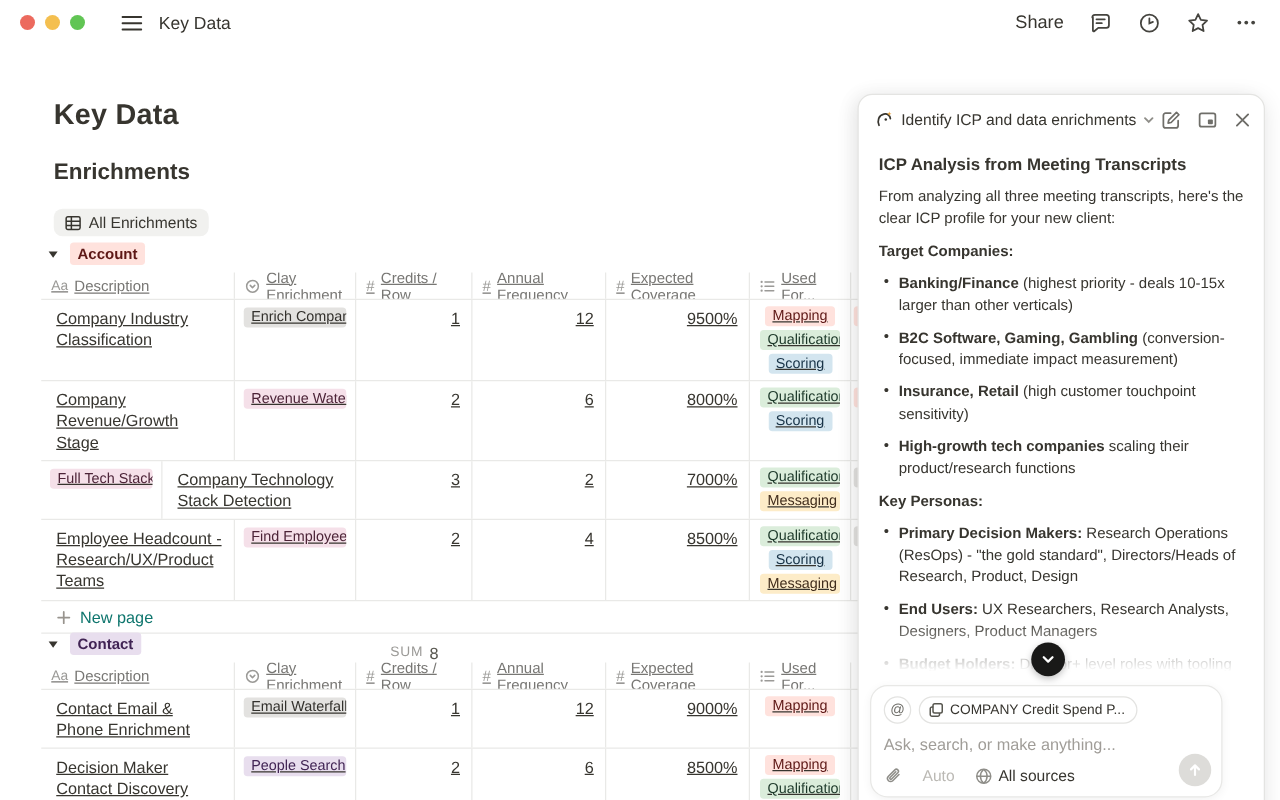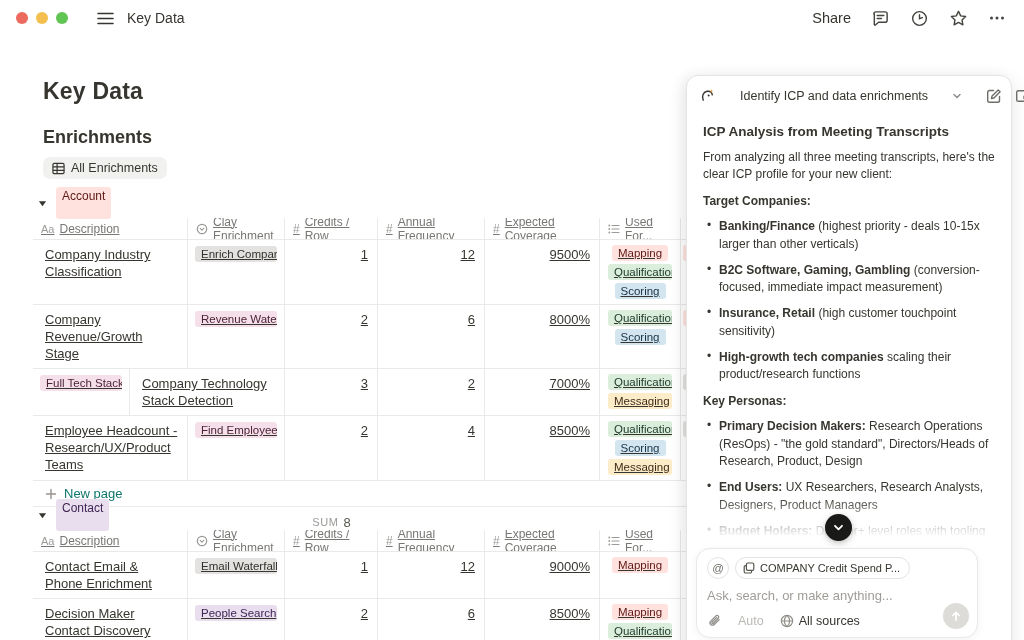--- a/index.html
+++ b/index.html
@@ -18,29 +18,29 @@
   .menu-btn { margin-left:12px; padding:3px; }
   .doc-title { margin-left:10px; font-size:14px; font-weight:500; color:#37352F; }
   .tb-right { margin-left:auto; display:flex; align-items:center; gap:20px; padding-right:18px; }
   .share-btn { font-size:14.5px; color:#37352F; }
   .tb-icon { color:#4A4944; }
 
   
   .main { position:absolute; inset:36px 0 0 0; }
   .h1 { position:absolute; left:43px; top:42px; font-size:23px; font-weight:700; letter-spacing:.2px; }
   .h2 { position:absolute; left:43px; top:91px; font-size:18px; font-weight:700; }
-  .view-pill { position:absolute; left:43px; top:121px; height:22px; display:flex; align-items:center;
+  .view-pill { position:absolute; left:43px; top:131px; height:22px; display:flex; align-items:center;
                gap:6px; background:#F1F1EF; border-radius:7px; padding:0 9px; font-size:12.5px;
                font-weight:500; color:#37352F; }
 
   .group { position:absolute; left:33px; width:680px; }
   .group-0 { top:156px; } .group-1 { top:468px; }
   .group-head { height:22px; display:flex; align-items:center; gap:5px; margin-bottom:0; }
   .disclosure { width:18px; height:18px; display:flex; align-items:center; justify-content:center; }
-  .group-tag { height:32px; line-height:18px; padding:0 6px; border-radius:3px; font-size:12px; font-weight:400; }
+  .group-tag { height:18px; line-height:18px; padding:0 6px; border-radius:3px; font-size:12px; font-weight:700; }
 
   .t-header { display:flex; height:22px; border-bottom:1px solid #E9E9E7; margin-top:4px; }
   .t-header .cell { color:#787774; font-size:12px; gap:5px; padding:0 6px 0 8px; align-items:center; }
   .t-header .cell .hicon { color:#9B9A97; font-size:11px; display:flex; align-items:center; }
   .t-row { display:flex; border-bottom:1px solid #E9E9E7; }
   .cell { display:flex; border-right:1px solid #E9E9E7; overflow:hidden;text-decoration:underline; }
   .col-desc { width:155px; } .col-clay { width:97px; } .col-credits { width:93px; }
   .col-annual { width:107px; } .col-expected { width:115px; } .col-used { width:81px; }
   .col-peek { width:32px; border-right:none; }
   .t-row .cell.col-desc { padding:6px 8px 6px 12px; font-size:13px; font-weight:500; line-height:17px; }
@@ -64,21 +64,21 @@
                  color:#0f766e; font-size:13px; border-bottom:1px solid #E9E9E7; }
   .sum-row { height:30px; display:flex; }
   .sum-wrap { margin-left:252px; width:93px; display:flex; align-items:center; justify-content:center; gap:5px; }
   .sum-label { font-size:11px; letter-spacing:.6px; color:#9B9A97; font-weight:500; }
   .sum-value { font-size:13px; color:#57564F; }
 
   
   .ai-panel { position:absolute; left:686px; top:75px; width:326px; height:600px; background:#fff;
               border:1px solid #E4E4E2; border-radius:12px; z-index:10;
               box-shadow:0 4px 18px rgba(15,15,15,.10), -6px 0 14px rgba(15,15,15,.03); }
-  .panel-head { display:flex; align-items:center; gap:24px; padding:11px 12px 8px 12px; }
+  .panel-head { display:flex; align-items:center; gap:5px; padding:11px 12px 8px 12px; }
   .panel-title { font-size:12.5px; font-weight:500; color:#37352F; white-space:nowrap; }
   .panel-head-right { margin-left:auto; display:flex; align-items:center; gap:13px; color:#6F6E69; }
   .panel-body { position:absolute; top:42px; left:16px; right:13px; bottom:95px; overflow:hidden;
                 font-size:12px; line-height:1.46; color:#37352F; }
   .msg-h { font-size:13.5px; font-weight:700; margin:4px 0 7px; }
   .msg-intro { margin-bottom:9px; }
   .sec-h { font-weight:700; margin:9px 0 8px; }
   .sec ul { list-style:none; margin:0 0 4px; }
   .sec li { position:relative; padding-left:16px; margin-bottom:8.5px; }
   .sec li::before { content:"•"; position:absolute; left:4px; top:-1px; font-size:12px; }

